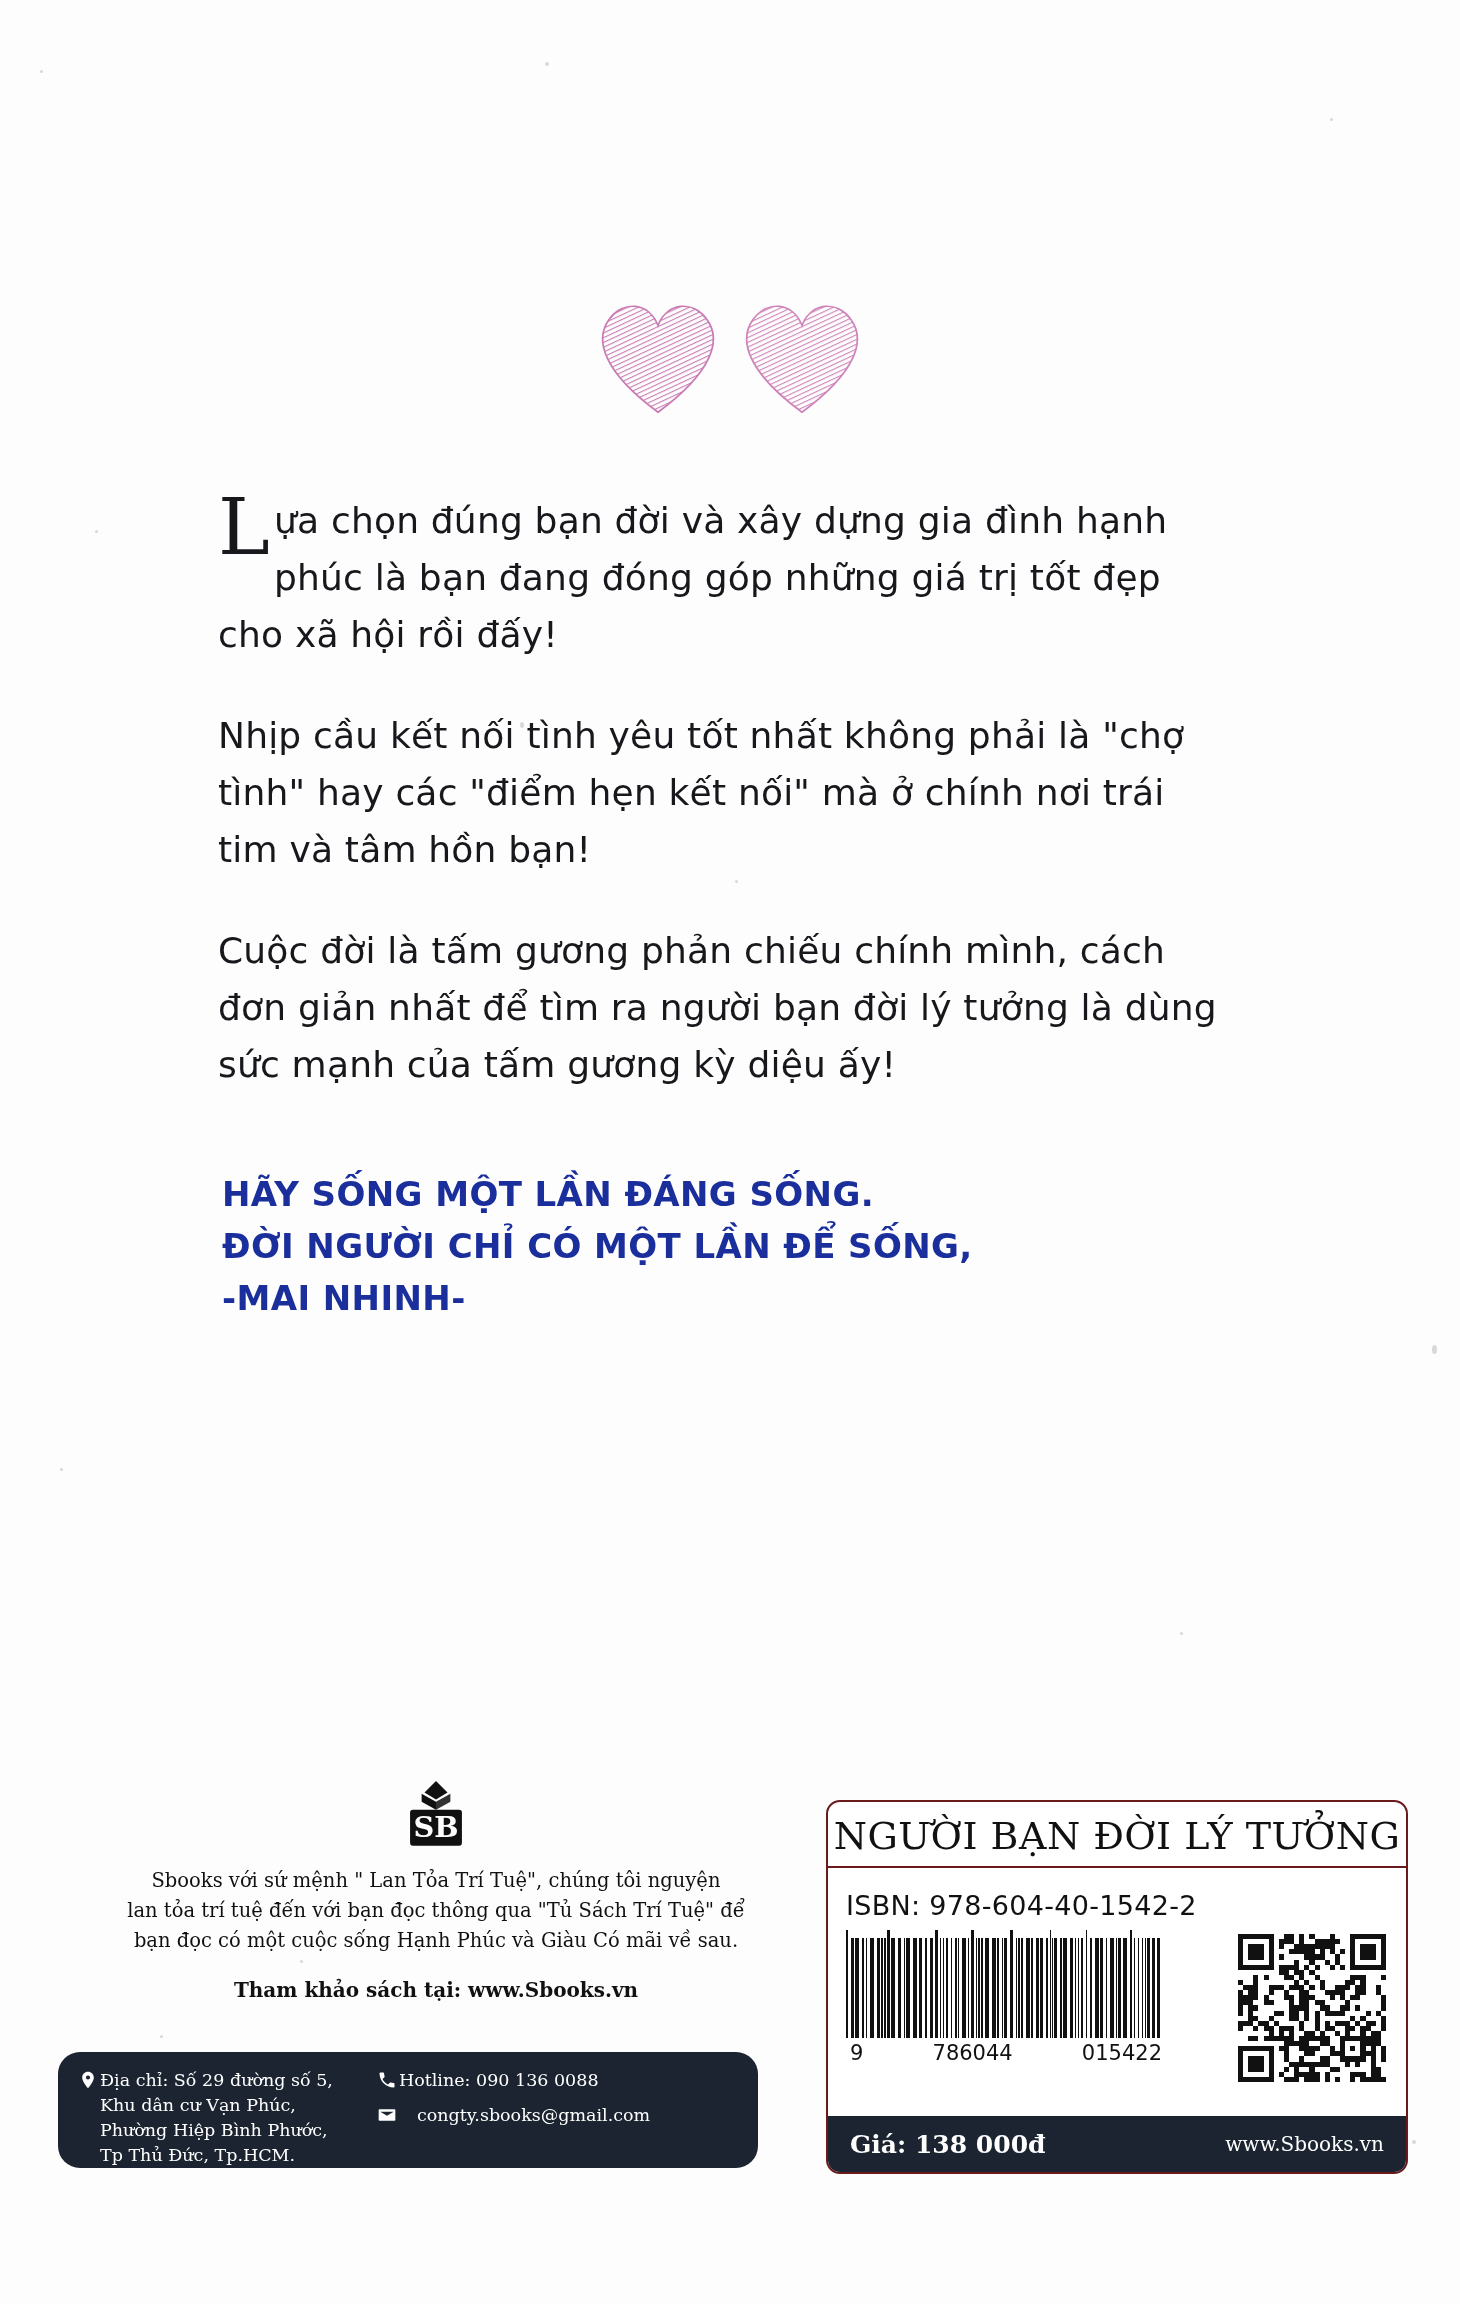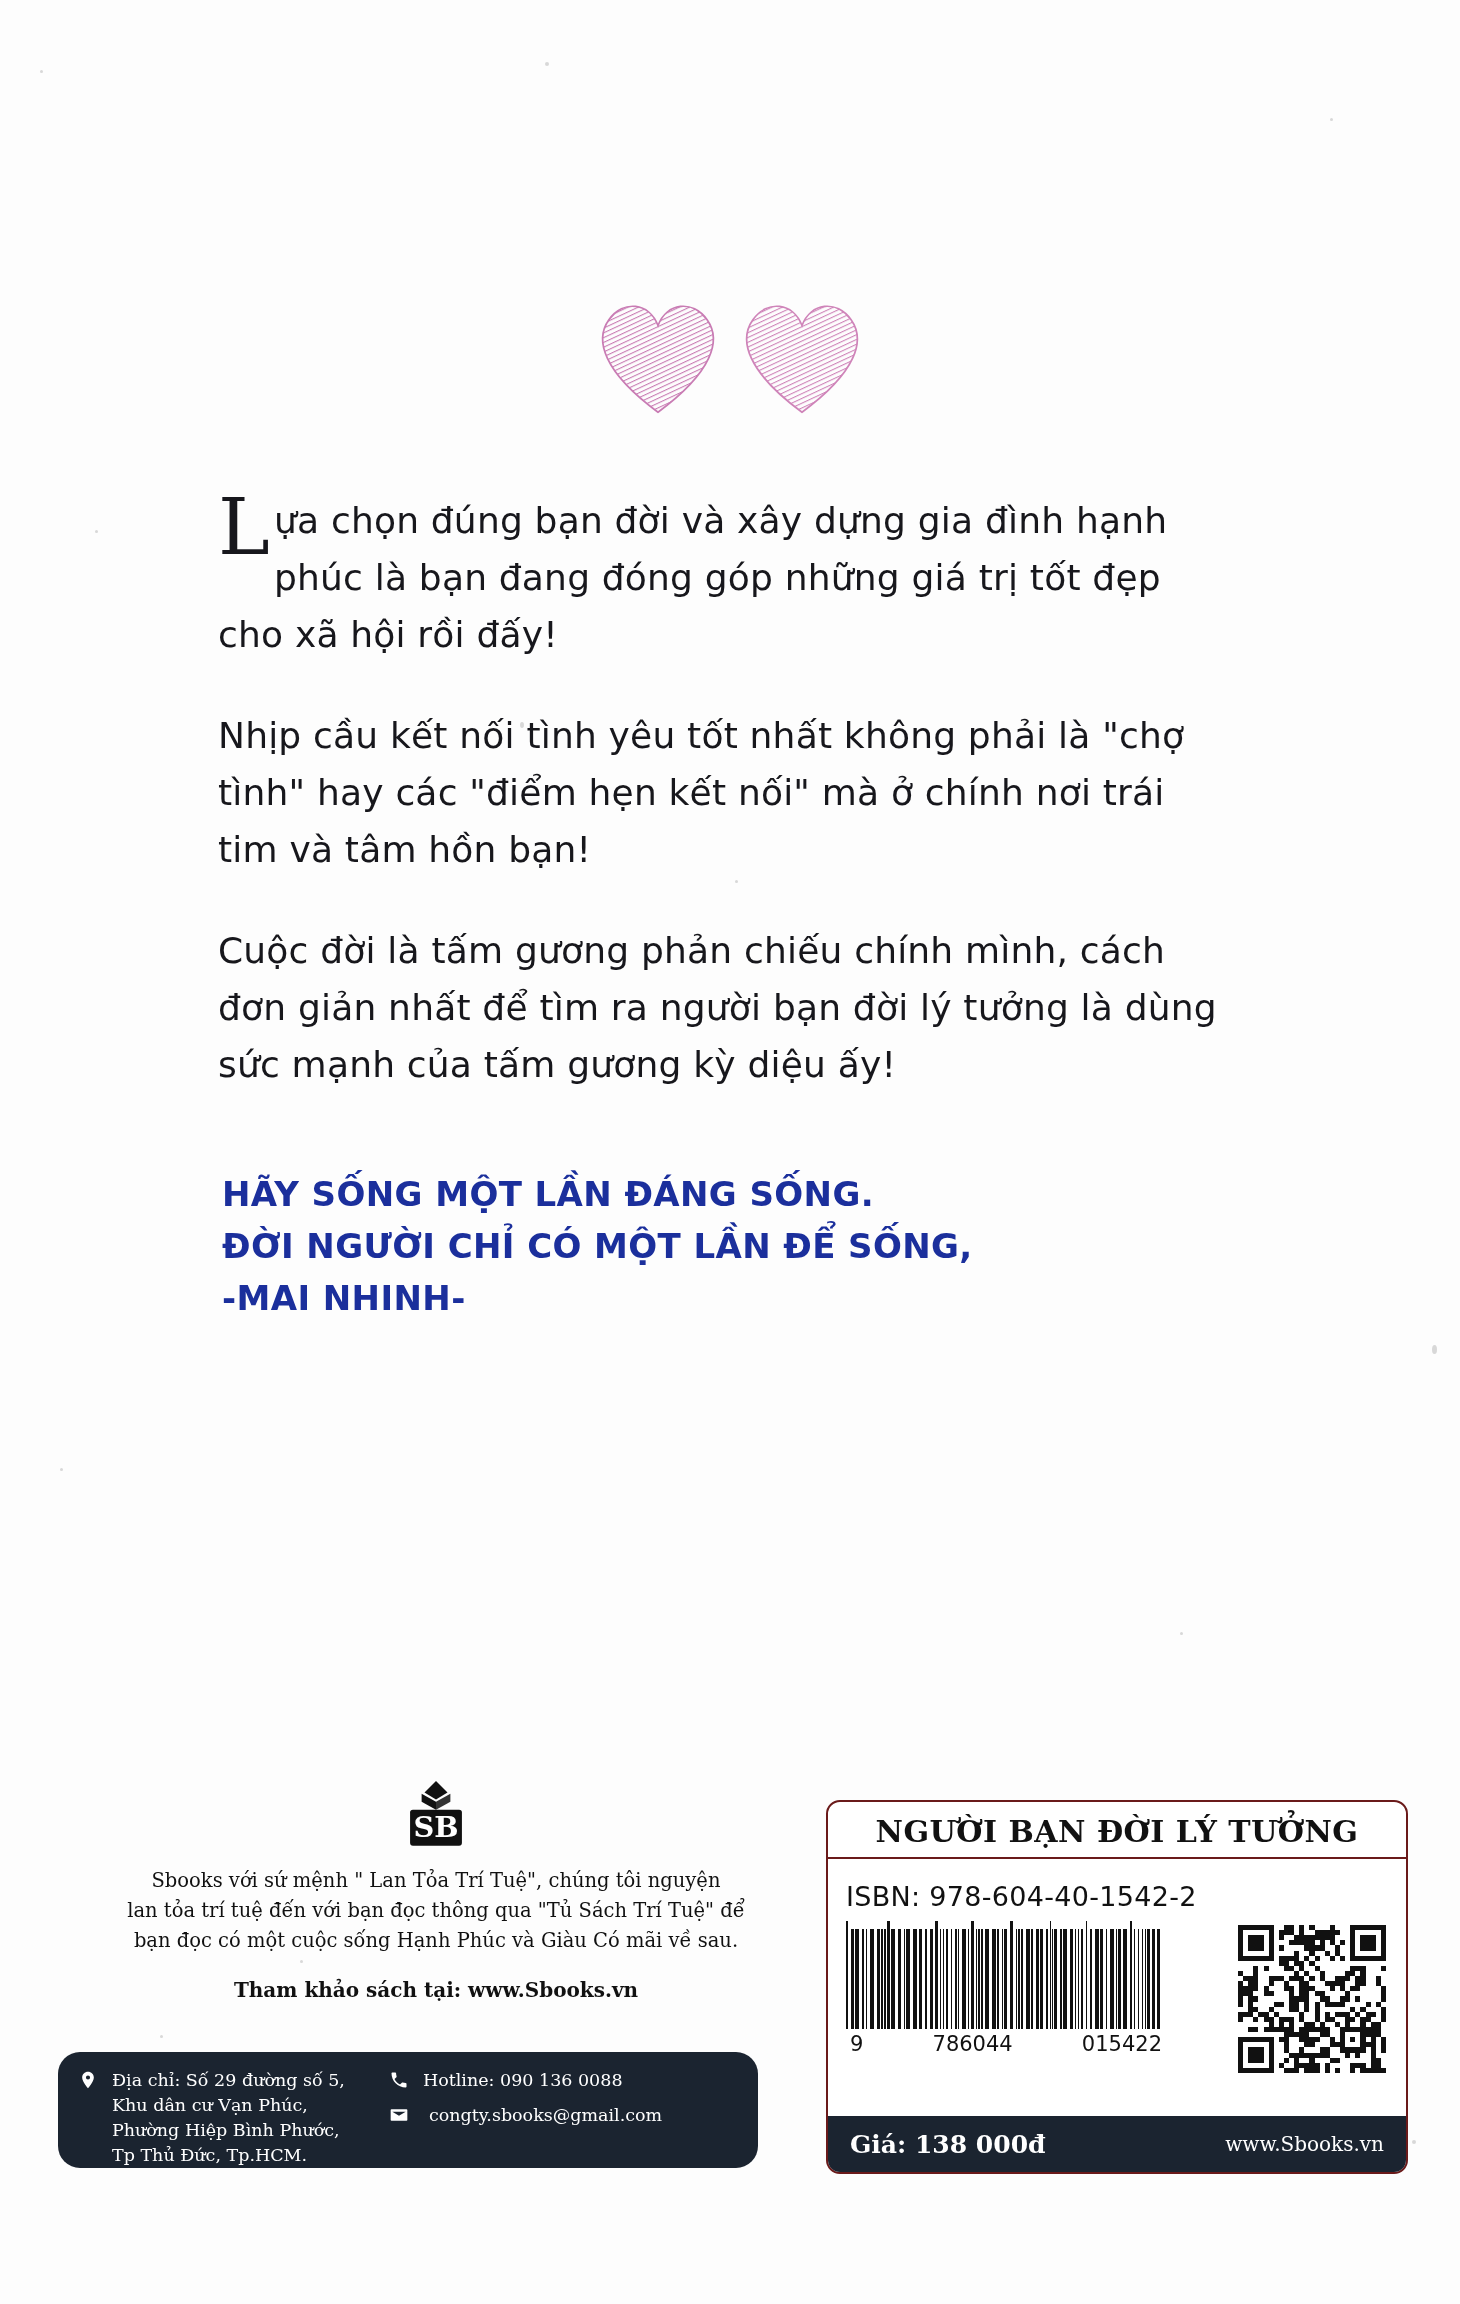--- a/index.html
+++ b/index.html
@@ -146,21 +146,21 @@
     border-radius: 22px;
     color: #fff;
     font-family: "DejaVu Serif", serif;
     font-size: 17.5px;
     line-height: 25px;
     padding: 16px 20px;
     box-sizing: border-box;
     display: flex;
     gap: 18px;
   }
-  .contact .col { display: flex; gap: 12px; }
+  .contact .col { display: flex; }
   .contact .ic {
     width: 22px;
     flex: 0 0 22px;
     padding-top: 2px;
   }
   .contact .ic svg { width: 20px; height: 20px; display: block; }
   .contact .col2 { margin-left: 26px; }
   .contact .row2 { display: flex; gap: 18px; margin-top: 10px; }
 
   
@@ -171,22 +171,22 @@
     width: 578px;
     height: 370px;
     border: 2px solid #6a1a1a;
     border-radius: 14px;
     background: #fff;
     overflow: hidden;
   }
   .isbn-title {
     text-align: center;
     font-family: "DejaVu Serif", serif;
-    font-weight: 700;
-    font-size: 30px;
+    font-weight: 400;
+    font-size: 38px;
     letter-spacing: .5px;
     color: #111;
     padding: 12px 0 8px;
     border-bottom: 2px solid #6a1a1a;
   }
   .isbn-body {
     position: relative;
     height: 240px;
     margin-top: 8px;
   }

